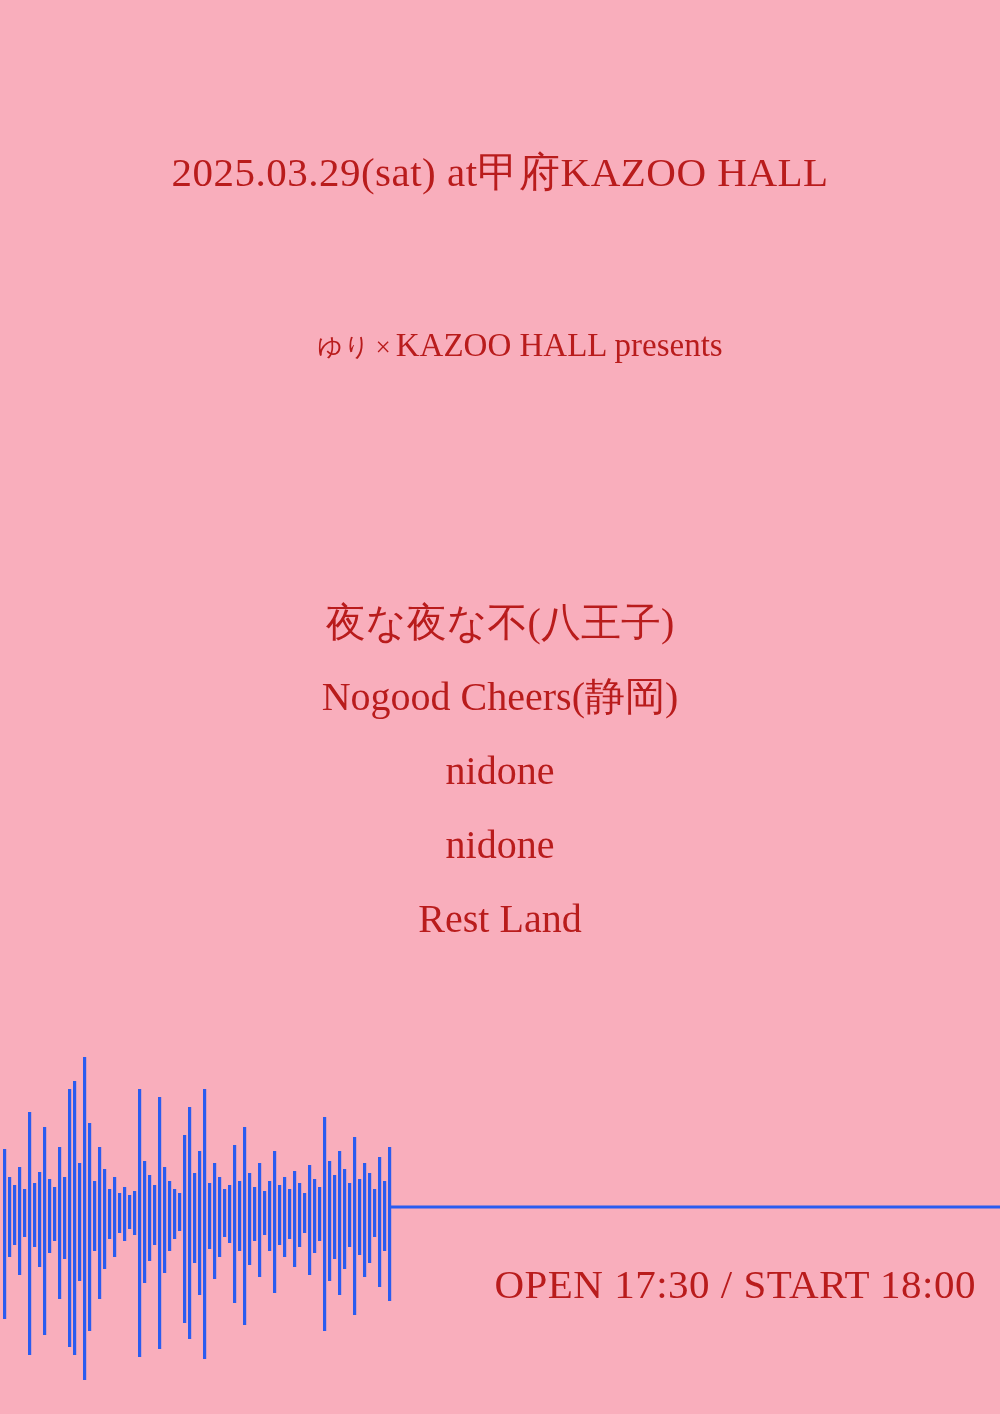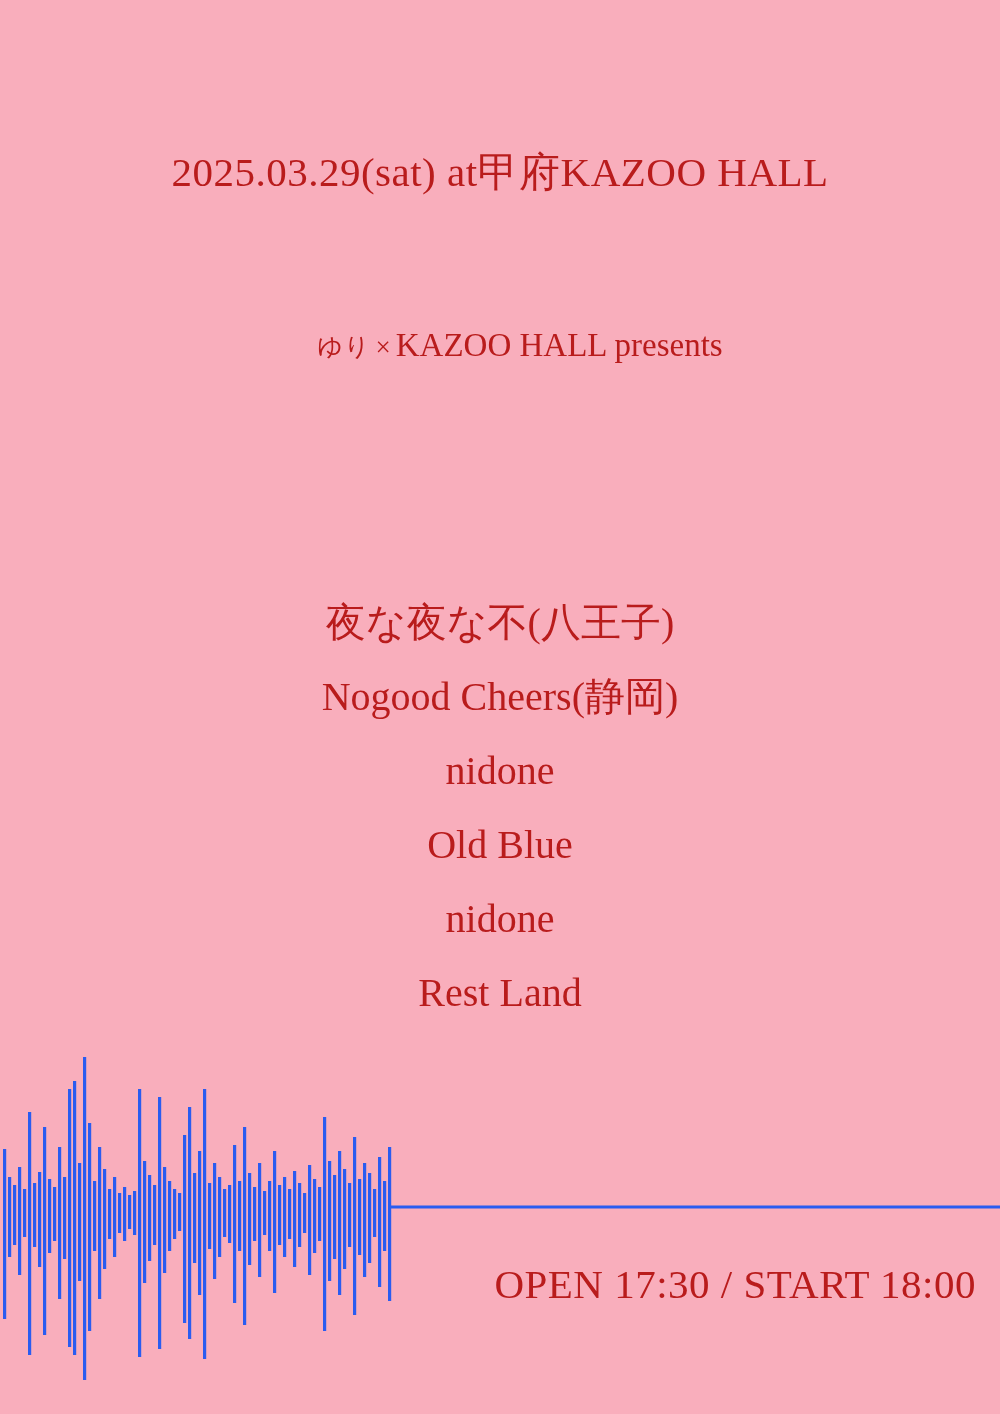--- a/index.html
+++ b/index.html
@@ -122,21 +122,20 @@
 
   <div class="presents-line">
     <span class="small-jp">ゆり</span><span class="times-glyph">×</span><span>KAZOO HALL presents</span>
   </div>
 
 
   <div class="band-list">
     <div class="band-name">夜な夜な不(八王子)</div>
     <div class="band-name">Nogood Cheers(静岡)</div>
     <div class="band-name">nidone</div>
-    <div class="band-name">Old Blue</div>
     <div class="band-name">nidone</div>
     <div class="band-name">Rest Land</div>
   </div>
 
   <div class="waveform-wrap">
     <svg class="waveform-svg" viewBox="0 0 1000 340" preserveAspectRatio="none">
       <g id="wave-bars">
           <rect x="3.00" y="109.00" width="3.20" height="170.00" fill="#2a5cf0"></rect>
           <rect x="8.00" y="137.00" width="3.20" height="80.00" fill="#2a5cf0"></rect>
           <rect x="13.00" y="145.00" width="3.20" height="60.00" fill="#2a5cf0"></rect>

